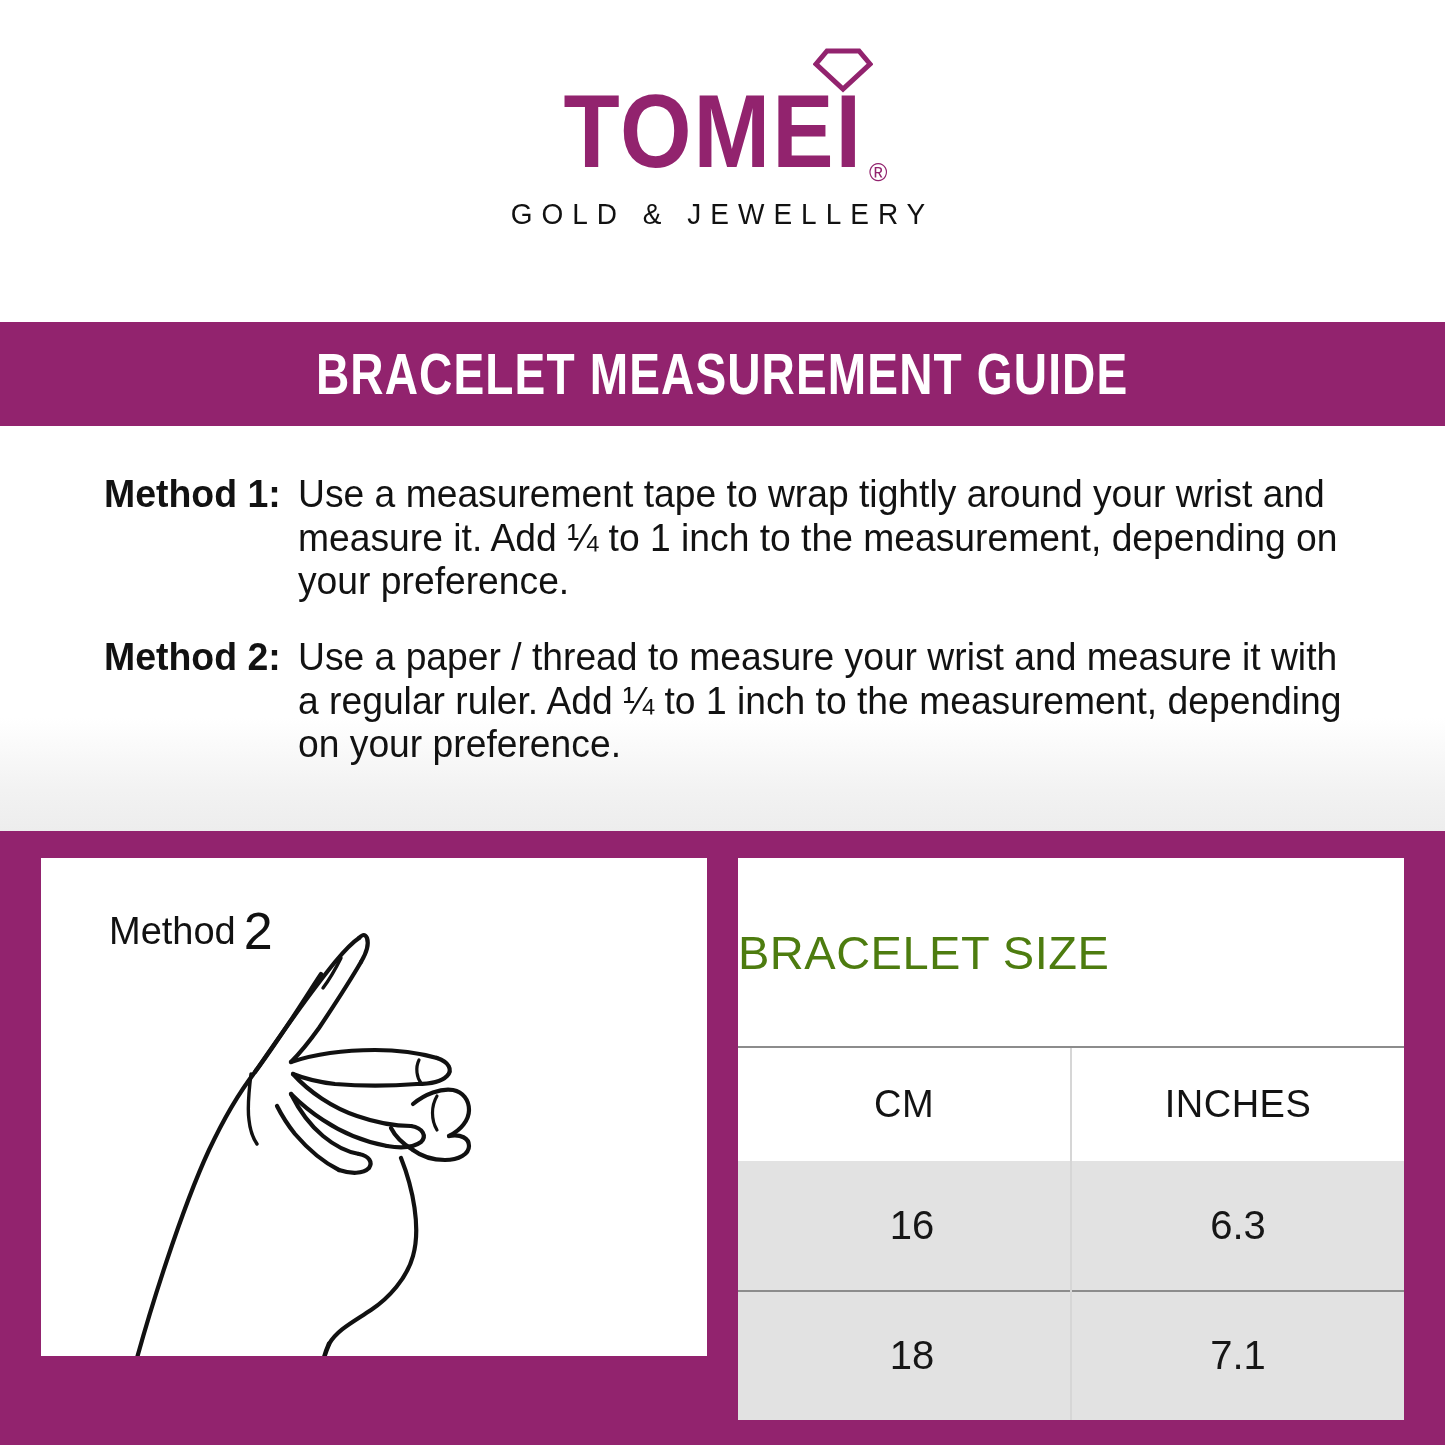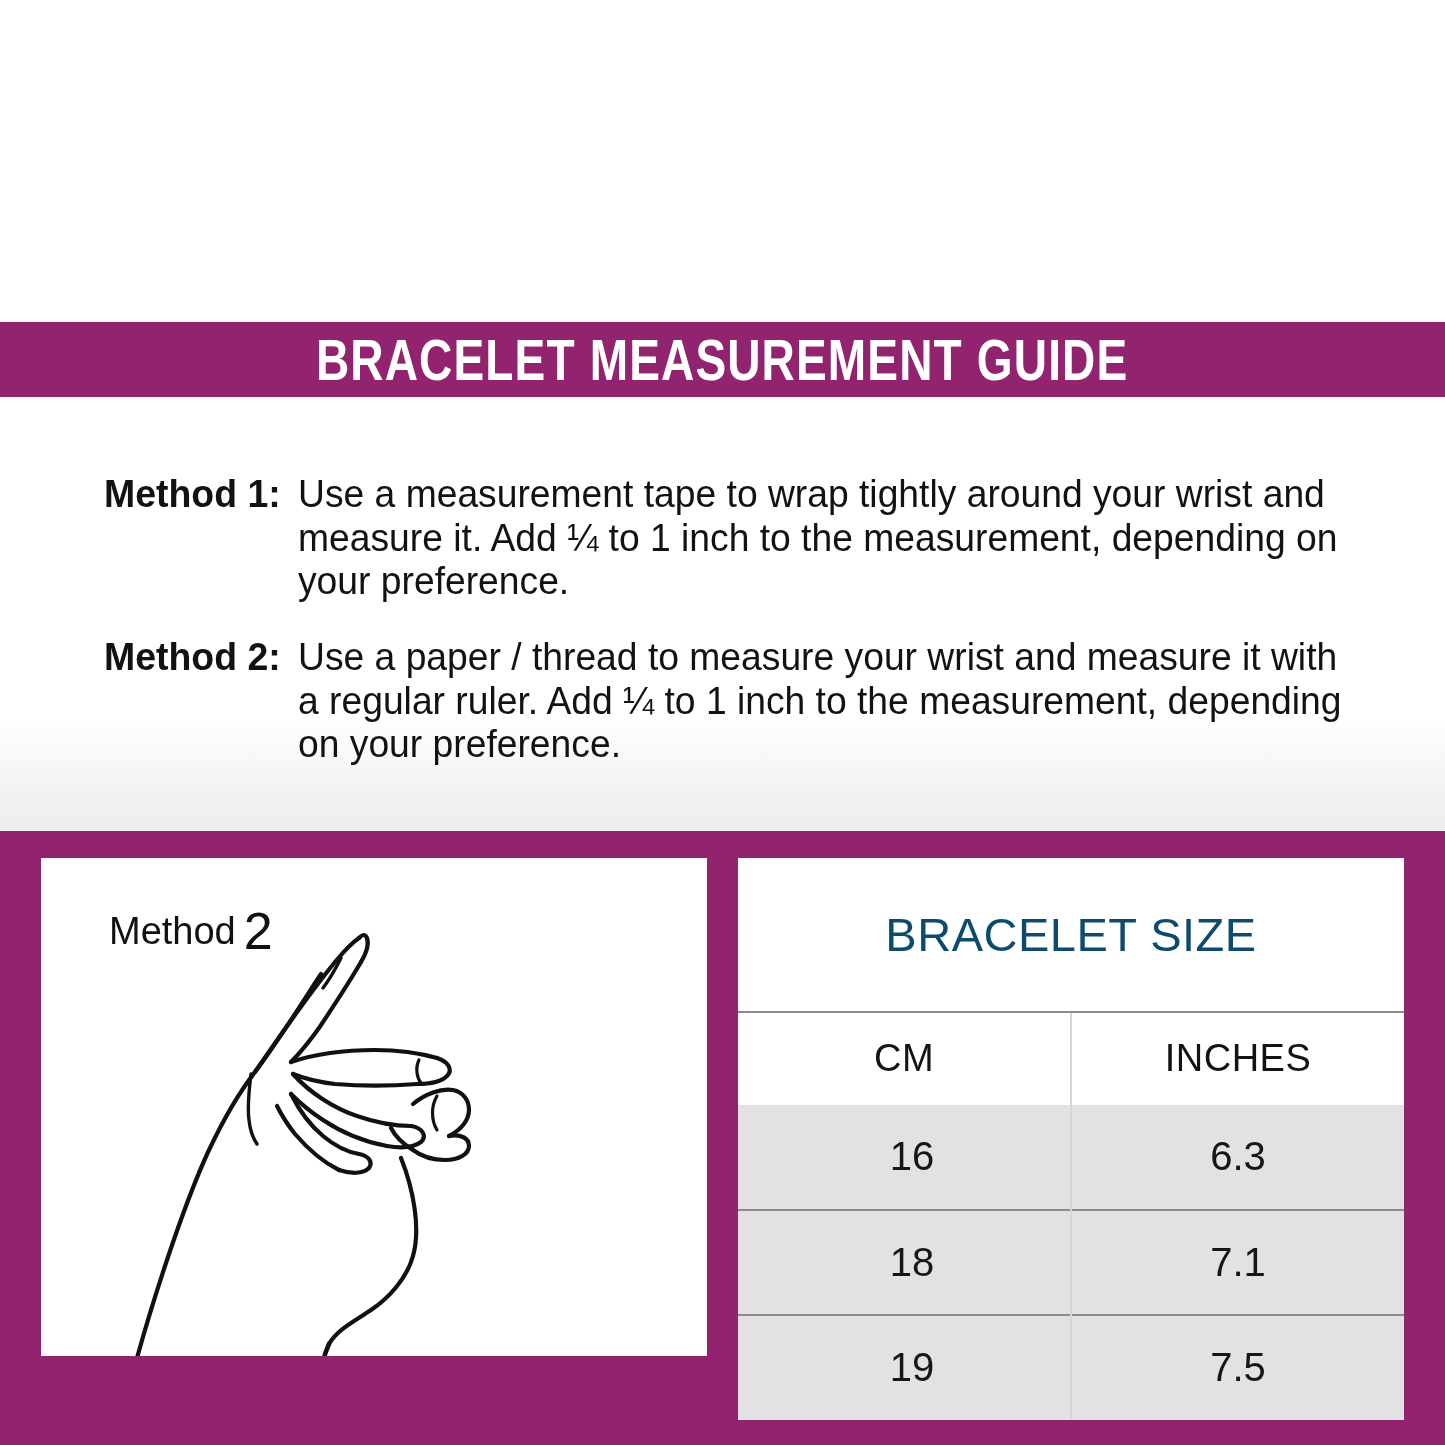--- a/index.html
+++ b/index.html
@@ -67,21 +67,21 @@
     letter-spacing: 9px;
     color: #111111;
     font-weight: normal;
     transform: scaleY(1.05);
   }
 
   
   .banner {
     position: absolute;
     left: 0; top: 322px;
-    width: 1445px; height: 75px;
+    width: 1445px; height: 104px;
     background: #92236e;
     display: flex;
     align-items: center;
     justify-content: center;
     text-align: right;
   }
   .banner-title {
     color: #ffffff;
     font-family: "Liberation Sans", sans-serif;
     font-weight: bold;
@@ -173,24 +173,24 @@
   }
 
   
   .size-table {
     width: 666px;
     height: 562px;
     border-collapse: collapse;
     table-layout: fixed;
   }
   .size-table .title-cell {
-    text-align: center;
+    text-align: left;
     font-family: "Liberation Sans", sans-serif;
     font-size: 47px;
-    color: #0c4a6e;
+    color: #4d7c0f;
     background: #ffffff;
     height: 136px;
     letter-spacing: 0.5px;
     border-bottom: 2px solid #8c8c8c;
   }
   .size-table .head-cell {
     text-align: center;
     font-family: "Liberation Sans", sans-serif;
     font-size: 38px;
     color: #131313;
@@ -209,20 +209,31 @@
     border-top: 2px solid #8c8c8c;
   }
   .size-table tr.row-first td.data-cell { border-top: none; }
   .size-table td.data-cell.col-left { border-right: 2px solid #d6d6d6; padding-left: 16px; }
 </style>
 </head>
 <body>
 
 <div id="page">
 
+  <div class="logo-section">
+    <div class="logo-wrap">
+      <div class="logo-main">
+        <svg class="logo-diamond" viewBox="0 0 60 46">
+          <path d="M14 4 L46 4 L57 17 L30 42 L3 17 Z" fill="none" stroke="#92236e" stroke-width="5" stroke-linejoin="miter"></path>
+        </svg>
+        <span class="logo-word">TOMEI</span><span class="logo-reg">®</span>
+      </div>
+      <div class="logo-sub">GOLD &amp; JEWELLERY</div>
+    </div>
+  </div>
 
   <div class="banner">
     <div class="banner-title">BRACELET MEASUREMENT GUIDE</div>
   </div>
 
   <div class="methods">
     <div class="method-row">
       <div class="method-label">Method 1:</div>
       <div class="method-text">Use a measurement tape to wrap tightly around your wrist and measure it. Add ¼ to 1 inch to the measurement, depending on your preference.</div>
     </div>
@@ -564,22 +575,18 @@
             <td class="head-cell">INCHES</td>
           </tr>
           <tr class="row-first">
             <td class="data-cell col-left">16</td>
             <td class="data-cell">6.3</td>
           </tr>
           <tr>
             <td class="data-cell col-left">18</td>
             <td class="data-cell">7.1</td>
           </tr>
-          <tr>
-            <td class="data-cell col-left">19</td>
-            <td class="data-cell">7.5</td>
-          </tr>
         </tbody>
       </table>
     </div>
 
   </div>
 </div>
 
 </body></html>

